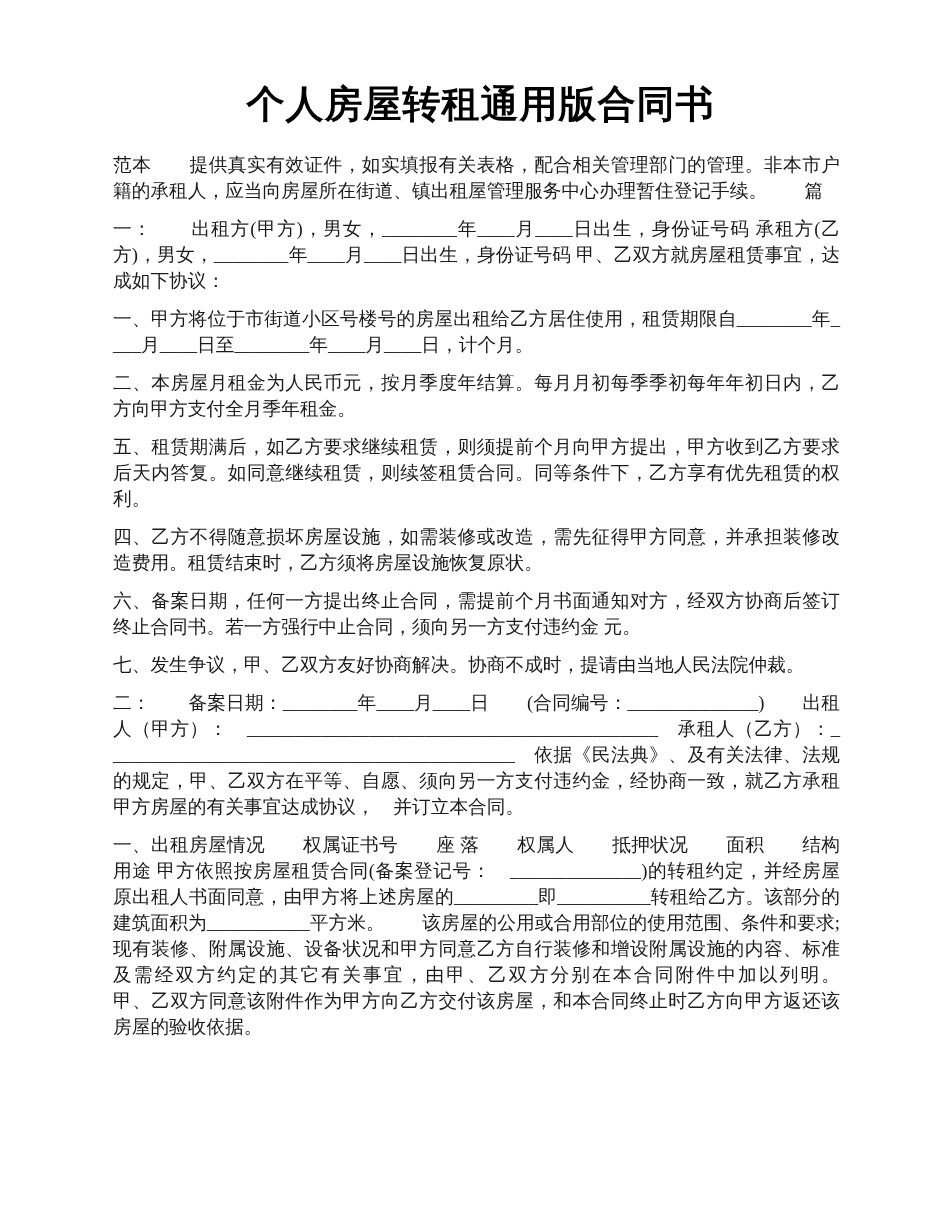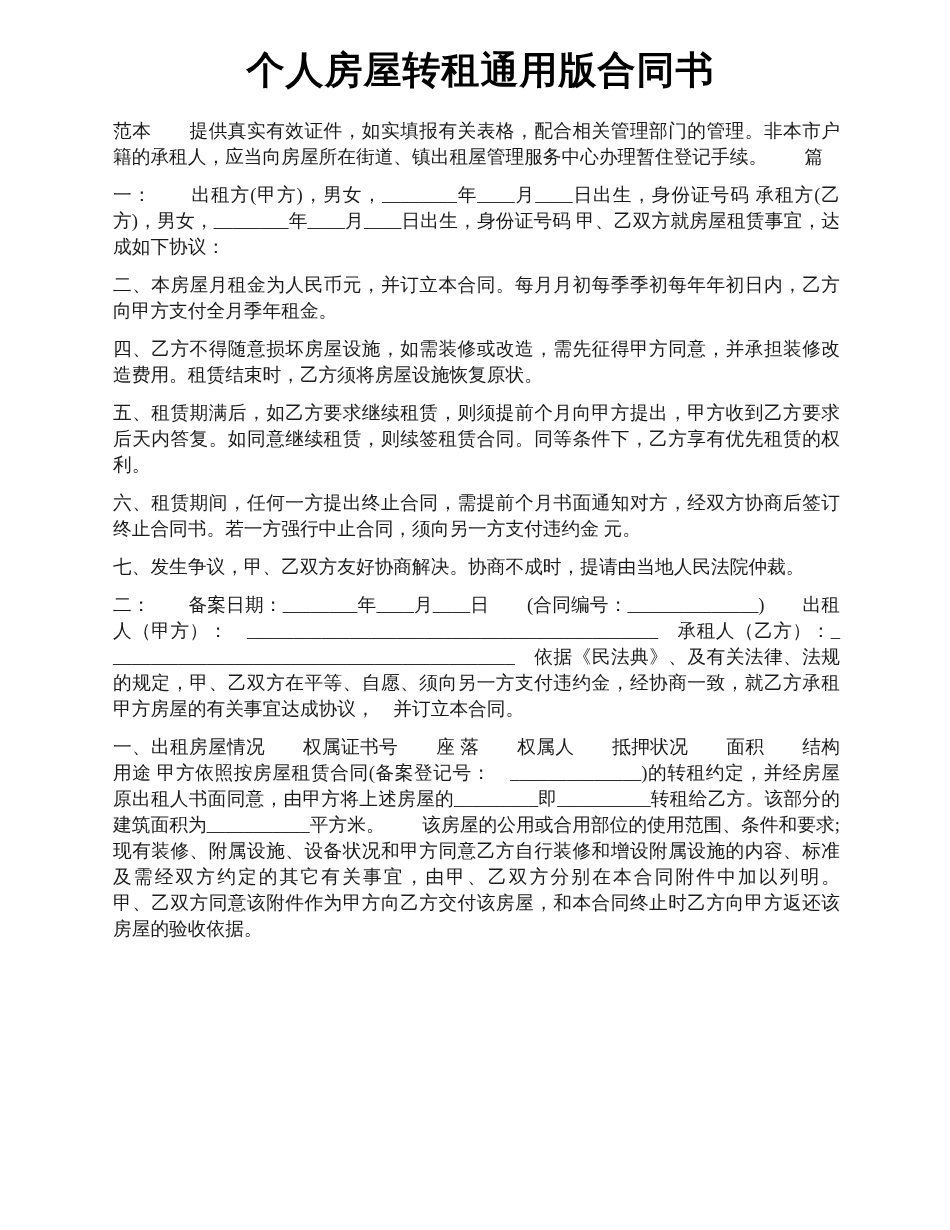--- a/index.html
+++ b/index.html
@@ -8,21 +8,21 @@
     background: #ffffff;
     width: 950px;
     height: 1230px;
     overflow: hidden;
   }
   .page {
     width: 950px;
     height: 1230px;
     background: #ffffff;
     box-sizing: border-box;
-    padding: 48px 102px 0 113px;
+    padding: 82px 102px 0 113px;
     font-family: "Liberation Serif", "DejaVu Serif", serif;
     color: #1a1a1a;
   }
   .doc-title {
     font-size: 38px;
     line-height: 44px;
     font-weight: 700;
     color: #000000;
     text-align: center;
     margin: 0 0 26px 0;
@@ -41,20 +41,21 @@
   }
 </style>
 </head>
 <body>
 
 <div class="page">
   <h1 class="doc-title">个人房屋转租通用版合同书</h1>
 
   <p class="para">范本　　提供真实有效证件，如实填报有关表格，配合相关管理部门的管理。非本市户籍的承租人，应当向房屋所在街道、镇出租屋管理服务中心办理暂住登记手续。　　篇</p>
   <p class="para">一：　　出租方(甲方)，男女，________年____月____日出生，身份证号码 承租方(乙方)，男女，________年____月____日出生，身份证号码 甲、乙双方就房屋租赁事宜，达成如下协议：</p>
-  <p class="para">二、本房屋月租金为人民币元，并订立本合同。每月月初每季季初每年年初日内，乙方向甲方支付全月季年租金。</p>
+  <p class="para">一、甲方将位于市街道小区号楼号的房屋出租给乙方居住使用，租赁期限自________年____月____日至________年____月____日，计个月。</p>
+  <p class="para">二、本房屋月租金为人民币元，按月季度年结算。每月月初每季季初每年年初日内，乙方向甲方支付全月季年租金。</p>
+  <p class="para">五、租赁期满后，如乙方要求继续租赁，则须提前个月向甲方提出，甲方收到乙方要求后天内答复。如同意继续租赁，则续签租赁合同。同等条件下，乙方享有优先租赁的权利。</p>
   <p class="para">四、乙方不得随意损坏房屋设施，如需装修或改造，需先征得甲方同意，并承担装修改造费用。租赁结束时，乙方须将房屋设施恢复原状。</p>
-  <p class="para">五、租赁期满后，如乙方要求继续租赁，则须提前个月向甲方提出，甲方收到乙方要求后天内答复。如同意继续租赁，则续签租赁合同。同等条件下，乙方享有优先租赁的权利。</p>
-  <p class="para">六、租赁期间，任何一方提出终止合同，需提前个月书面通知对方，经双方协商后签订终止合同书。若一方强行中止合同，须向另一方支付违约金 元。</p>
+  <p class="para">六、备案日期，任何一方提出终止合同，需提前个月书面通知对方，经双方协商后签订终止合同书。若一方强行中止合同，须向另一方支付违约金 元。</p>
   <p class="para">七、发生争议，甲、乙双方友好协商解决。协商不成时，提请由当地人民法院仲裁。</p>
   <p class="para">二：　　备案日期：________年____月____日　　(合同编号：______________)　　出租人（甲方）：　____________________________________________　承租人（乙方）：____________________________________________　依据《民法典》、及有关法律、法规的规定，甲、乙双方在平等、自愿、须向另一方支付违约金，经协商一致，就乙方承租甲方房屋的有关事宜达成协议，　并订立本合同。</p>
   <p class="para">一、出租房屋情况　　权属证书号　　座 落　　权属人　　抵押状况　　面积　　结构用途 甲方依照按房屋租赁合同(备案登记号：　______________)的转租约定，并经房屋原出租人书面同意，由甲方将上述房屋的_________即__________转租给乙方。该部分的建筑面积为___________平方米。　　该房屋的公用或合用部位的使用范围、条件和要求;现有装修、附属设施、设备状况和甲方同意乙方自行装修和增设附属设施的内容、标准及需经双方约定的其它有关事宜，由甲、乙双方分别在本合同附件中加以列明。　　甲、乙双方同意该附件作为甲方向乙方交付该房屋，和本合同终止时乙方向甲方返还该房屋的验收依据。</p>
 </div>
 
 </body></html>

